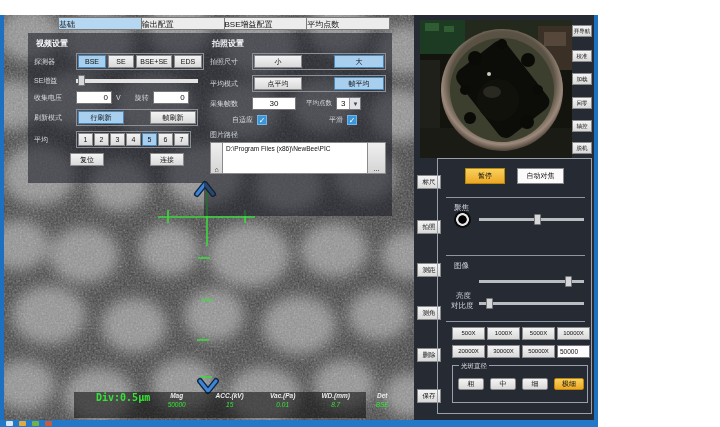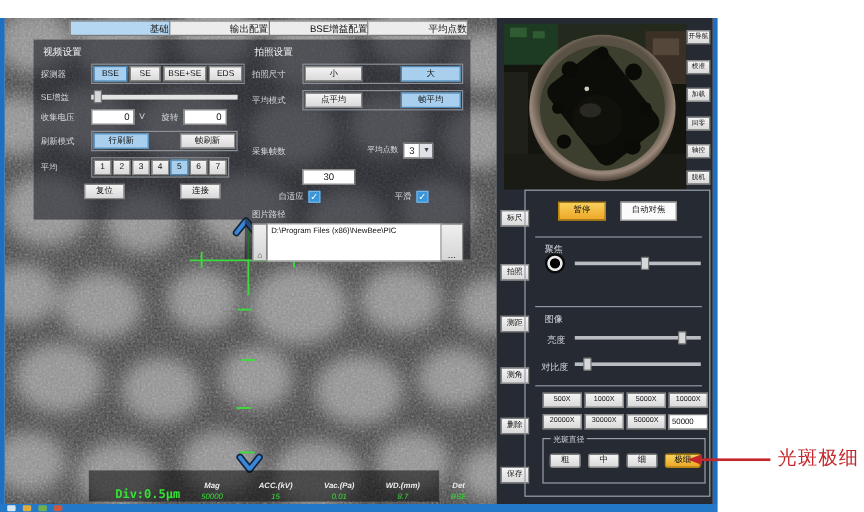--- a/index.html
+++ b/index.html
@@ -24,44 +24,44 @@
     display:flex; align-items:center; gap:6px; padding-left:6px; }
   .tb-chip { width:7px; height:5px; border-radius:1px; }
 
   
   .sem-area { position:absolute; left:4px; top:15px; width:410px; height:405px;
     background:#4a4a4a; overflow:hidden; }
   .sem-area > svg { position:absolute; left:0; top:0; }
 
   
   .tabbar { position:absolute; left:54px; top:2px; width:332px; height:13px; display:flex; z-index:4; }
-  .tab { flex:1; font-size:8px; text-align:right; line-height:13px; color:#111;
+  .tab { flex:1; font-size:8px; text-align:left; line-height:13px; color:#111;
     background:#ececec; border:1px solid #7a7a7a; border-left:none; }
   .tab:first-child { border-left:1px solid #7a7a7a; }
   .tab.active { background:#b5d7f2; }
 
   
   .panel { position:absolute; background:rgba(26,30,38,0.58); z-index:3; padding:4px 6px; }
   .panel-video { left:24px; top:18px; width:176px; height:150px; }
   .panel-photo { left:200px; top:18px; width:188px; height:183px; }
-  .panel-title { font-size:8px; font-weight:normal; color:#f2f4f6; margin:1px 0 4px 2px; }
+  .panel-title { font-size:8px; font-weight:bold; color:#f2f4f6; margin:1px 0 4px 2px; }
   .row { display:flex; align-items:center; gap:4px; margin-bottom:5px; }
   .lbl { font-size:7px; color:#d6dade; width:38px; flex:none; }
   .lbl.narrow { width:auto; }
 
   .btn { font-size:7px; color:#111; text-align:center; background:linear-gradient(#f4f4f4,#d9d9d9);
     border:1px solid #8a8a8a; line-height:11px; height:13px; }
   .btn.sel-blue { background:#a8cfee; border-color:#4d88b5; }
   .btn.sel-orange { background:linear-gradient(#f8d15e,#eda726); border-color:#b8860b; }
   .btn-group { display:flex; border:1px solid #8a8f98; padding:1px; gap:2px; align-items:center; }
 
   .tin { background:#ffffff; border:1px solid #777; font-size:8px; color:#111; height:13px;
     display:flex; align-items:center; }
   .tin.right { justify-content:flex-end; padding-right:3px; }
-  .tin.center { justify-content:center;margin-top:44px; }
+  .tin.center { justify-content:center; }
 
   .slider { position:relative; height:11px; flex:1; }
   .slider .track { position:absolute; left:0; right:0; top:4px; height:3px; background:#b9bcc1; }
   .slider .track.light { background:#e3e3e3; height:4px; }
   .slider .thumb { position:absolute; top:0; width:7px; height:11px; background:#d5d7da;
     border:1px solid #777; border-radius:1px; }
 
   .cb { width:10px; height:10px; background:#3a96d9; border:1px solid #79b4e0; color:#fff;
     font-size:8px; line-height:9px; text-align:center; flex:none; }
   .select { display:flex; height:13px; border:1px solid #777; background:#fff; }
@@ -72,21 +72,21 @@
   .pathrow { display:flex; align-items:stretch; height:32px; }
   .home-btn { width:13px; background:linear-gradient(#efefef,#d5d5d5); border:1px solid #8a8a8a;
     font-size:7px; color:#333; display:flex; align-items:flex-end; justify-content:center; }
   .path-box { flex:1; background:#fff; border:1px solid #8a8a8a; border-left:none; font-size:6.5px;
     color:#111; padding:2px 3px; overflow:hidden; white-space:pre-wrap; word-break:break-all; }
   .browse-btn { width:18px; background:linear-gradient(#efefef,#d5d5d5); border:1px solid #8a8a8a;
     border-left:none; font-size:8px; color:#222; display:flex; align-items:flex-end; justify-content:center; }
 
   
   .statusbar { position:absolute; left:70px; top:377px; width:292px; height:26px;
-    background:rgba(8,10,8,0.55); z-index:3; display:flex; align-items:flex-end; }
+    background:rgba(8,10,8,0.55); z-index:3; display:flex; align-items:flex-start; }
   .div-text { font-family:"DejaVu Sans Mono",monospace; font-size:10px; font-weight:bold;
     color:#35e335; margin-left:22px; }
   .status-cols { display:flex; margin-left:auto; margin-right:4px; }
   .scol { width:53px; text-align:center; }
   .scol .h { font-size:6.5px; font-weight:bold; font-style:italic; color:#ececec; }
   .scol .v { font-size:6.5px; font-style:italic; color:#35e335; margin-top:2px; }
 
   
   .right-area { position:absolute; left:414px; top:15px; width:180px; height:405px; background:#262a33; }
   .camera { position:absolute; left:6px; top:5px; width:152px; height:138px; }
@@ -391,21 +391,21 @@
 
         <div class="cp-lbl" style="left:16px; top:44px">聚焦</div>
         <div class="knob"></div>
         <div class="slider cp-slider" style="top:55px">
           <div class="track"></div>
             <div class="thumb" style="left:52%"></div>
         </div>
 
         <div class="cp-div" style="top:96px"></div>
         <div class="cp-lbl" style="left:16px; top:102px">图像</div>
-        <div class="cp-lbl" style="left:18px; top:120px">亮度</div>
+        <div class="cp-lbl" style="left:18px; top:132px">亮度</div>
         <div class="slider cp-slider" style="top:117px">
           <div class="track"></div>
             <div class="thumb" style="left:82%"></div>
         </div>
         <div class="cp-lbl" style="left:13px; top:142px">对比度</div>
         <div class="slider cp-slider" style="top:139px">
           <div class="track"></div>
             <div class="thumb" style="left:7%"></div>
         </div>
 
@@ -436,21 +436,14 @@
     </div>
 
     <div class="taskbar">
       <div class="tb-chip" style="background:#d8e6f2"></div>
       <div class="tb-chip" style="background:#e2aa3c"></div>
       <div class="tb-chip" style="background:#74b04a"></div>
       <div class="tb-chip" style="background:#c85a40"></div>
     </div>
   </div>
 
-  <div class="annotation">
-    <svg width="74" height="16" viewBox="0 0 74 16">
-      <polygon points="3,8 15,3.5 15,12.5" fill="#c3272b"></polygon>
-      <rect x="14" y="7" width="58" height="2.2" fill="#c3272b"></rect>
-    </svg>
-    <span class="ann-text">光斑极细</span>
-  </div>
 
 </div>
 
 </body></html>

